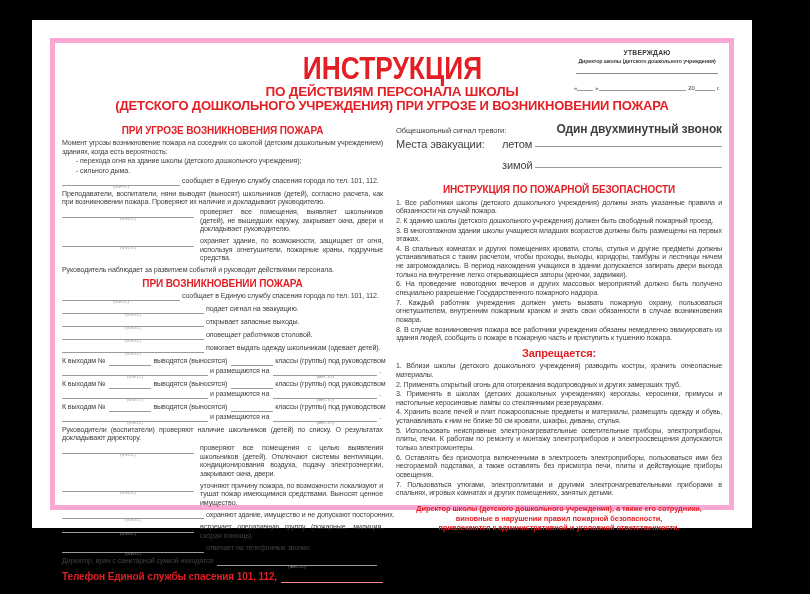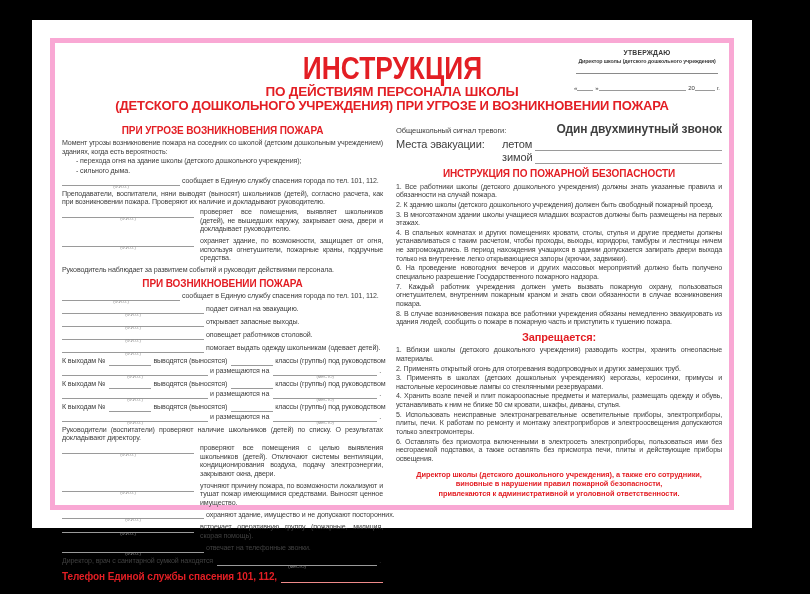--- a/index.html
+++ b/index.html
@@ -41,21 +41,21 @@
   .fio-text{flex:1 1 auto;text-align:justify;}
   #phone-footer{display:flex;align-items:flex-end;margin-top:5px;color:#e31e24;font-weight:bold;
     font-size:10px;letter-spacing:-.1px;}
   #phone-footer .blank{border-bottom:1px solid #ef8a8a;flex:1 1 auto;margin-left:4px;}
   
   .alarm-row{display:flex;justify-content:space-between;align-items:baseline;margin-bottom:1px;font-size:7.6px;}
   .alarm-val{font-weight:bold;font-size:12px;}
   .evac-row{display:flex;font-size:11px;margin-bottom:4px;}
   .evac-label{flex:0 0 106px;}
   .evac-lines{flex:1 1 auto;}
-  .evac-line{display:flex;align-items:flex-end;margin-bottom:0;}
+  .evac-line{display:flex;margin-bottom:8px;}
   .evac-line .w{margin-right:3px;}
   .item{text-align:justify;margin-bottom:1px;}
   .prohibit-head{font-size:11px;margin:4px 0 2px;}
   #right-footer{margin-top:6px;color:#e31e24;font-weight:bold;text-align:center;
     font-size:7.4px;line-height:1.3;letter-spacing:-.05px;}
 </style>
 </head>
 <body>
 
 <div id="viewport">
@@ -270,20 +270,21 @@
               <div class="item">8. В случае возникновения пожара все работники учреждения обязаны немедленно эвакуировать из здания людей, сообщить о пожаре в пожарную часть и приступить к тушению пожара.</div>
             </div>
           <div class="sec-head prohibit-head">Запрещается:</div>
           <div id="prohibited-items">
               <div class="item">1. Вблизи школы (детского дошкольного учреждения) разводить костры, хранить огнеопасные материалы.</div>
               <div class="item">2. Применять открытый огонь для отогревания водопроводных и других замерзших труб.</div>
               <div class="item">3. Применять в школах (детских дошкольных учреждениях) керогазы, керосинки, примусы и настольные керосиновые лампы со стеклянными резервуарами.</div>
               <div class="item">4. Хранить возле печей и плит пожароопасные предметы и материалы, размещать одежду и обувь, устанавливать к ним не ближе 50 см кровати, шкафы, диваны, стулья.</div>
               <div class="item">5. Использовать неисправные электронагревательные осветительные приборы, электроприборы, плиты, печи. К работам по ремонту и монтажу электроприборов и электроосвещения допускаются только электромонтеры.</div>
               <div class="item">6. Оставлять без присмотра включенными в электросеть электроприборы, пользоваться ими без несгораемой подставки, а также оставлять без присмотра печи, плиты и действующие приборы освещения.</div>
+              <div class="item">7. Пользоваться утюгами, электроплитами и другими электронагревательными приборами в спальнях, игровых комнатах и других помещениях, занятых детьми.</div>
             </div>
           <div id="right-footer">
             <div>Директор школы (детского дошкольного учреждения), а также его сотрудники,</div>
             <div>виновные в нарушении правил пожарной безопасности,</div>
             <div>привлекаются к административной и уголовной ответственности.</div>
           </div>
         </div>
 
       </div>
     </div>

